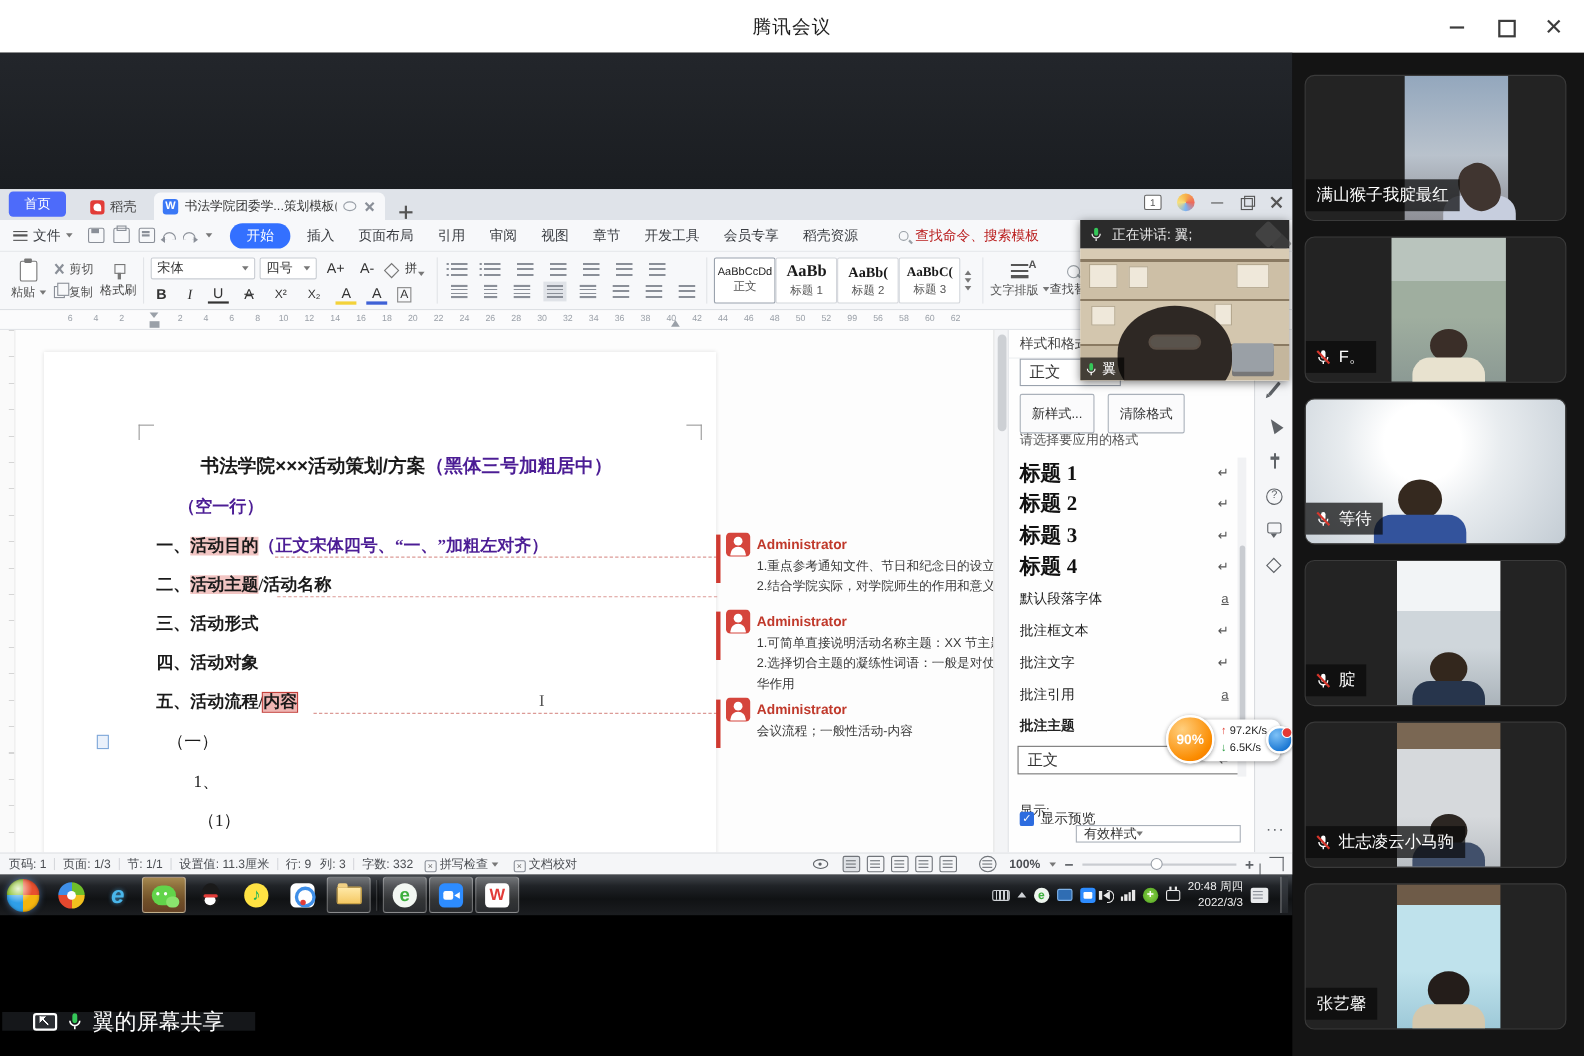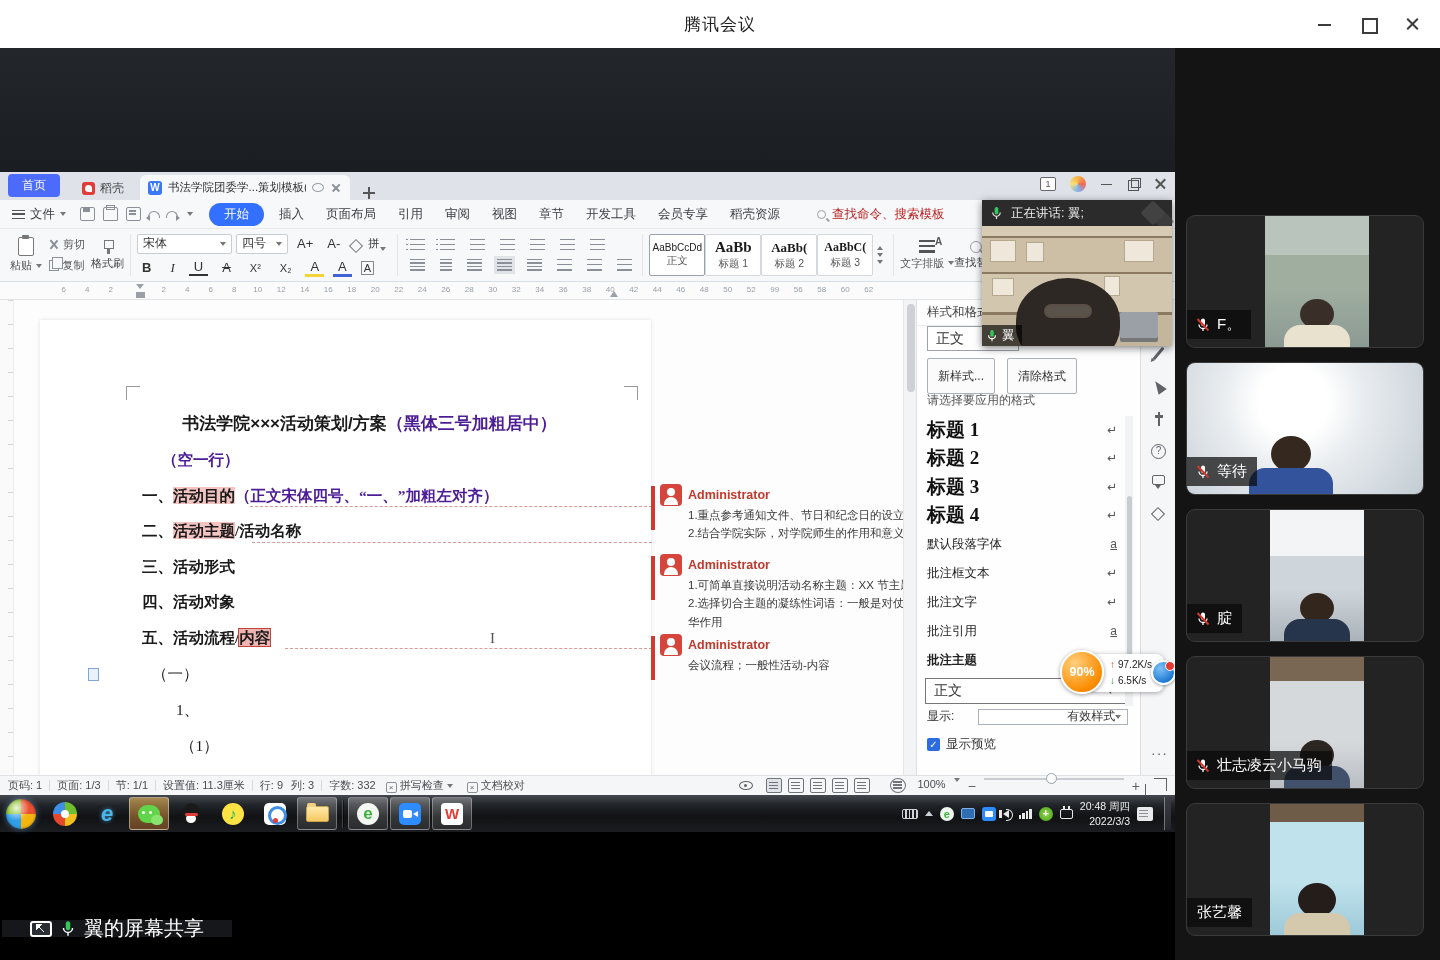--- a/index.html
+++ b/index.html
@@ -142,21 +142,21 @@
   .sp-cur { position:absolute; left:10px; top:26px; width:92px; height:25px; border:1px solid #9aa2ad; background:#fff; font-size:14px; font-family:"Liberation Serif",serif; display:flex; align-items:center; padding:0 8px; }
   .sp-btn { position:absolute; top:58px; height:36px; border:1px solid #aab1ba; background:#fbfbfc; border-radius:2px; font-size:12px; display:flex; align-items:center; padding:0 10px; }
   .sp-prompt { position:absolute; left:10px; top:92px; font-size:12px; color:#555; }
   .sp-row { position:absolute; left:10px; width:190px; display:flex; align-items:center; justify-content:space-between; }
   .sp-big { font-size:19px; font-weight:bold; font-family:"Liberation Serif",serif; color:#111; }
   .sp-sm { font-size:12.5px; color:#222; }
   .sp-mark { font-size:12px; color:#555; }
   .sp-mark.a { text-decoration:underline; }
   .sp-boxed { position:absolute; left:8px; top:378px; width:202px; height:26px; border:1px solid #777; background:#fff; display:flex; align-items:center; justify-content:space-between; padding:0 8px; font-size:14px; font-family:"Liberation Serif",serif; }
   .sp-show { position:absolute; left:10px; top:408px; display:flex; align-items:center; gap:24px; font-size:12px; }
-  .sp-select { width:150px; height:16px; border:1px solid #aab1ba; background:#fff; display:flex; align-items:center; justify-content:flex-end; padding:0 6px; }
+  .sp-select { width:150px; height:16px; border:1px solid #aab1ba; background:#fff; display:flex; align-items:center; justify-content:flex-start; padding:0 6px;margin-top:42px; }
   .sp-check { position:absolute; left:10px; top:436px; display:flex; align-items:center; gap:6px; font-size:12.5px; }
   .cb { width:13px; height:13px; background:#2d6cdf; border-radius:2px; color:#fff; font-size:10px; display:flex; align-items:center; justify-content:center; }
   .sp-scroll { position:absolute; left:208px; top:116px; width:8px; height:290px; background:#f1f2f4; }
   .sp-thumb { position:absolute; left:1.5px; top:80px; width:5px; height:160px; background:#c9ccd1; border-radius:3px; }
 
   .rstrip { position:absolute; left:1140px; top:0; width:35px; height:100%; background:#f5f6f8; border-left:1px solid #dadce0; }
   .rs-ic { position:absolute; left:10px; width:15px; height:15px; color:#5f6368; font-size:14px; text-align:center; line-height:15px; }
   .pencil { width:3px; height:15px; background:#5f6368; transform:rotate(40deg); border-radius:1px; position:relative; left:6px; }
   .pencil::after{content:"";position:absolute;left:-1px;top:15px;border-left:2.5px solid transparent;border-right:2.5px solid transparent;border-top:4px solid #5f6368;}
   .cursor-ic { width:0; height:0; border-left:5px solid transparent; border-right:5px solid transparent; border-bottom:13px solid #5f6368; transform:rotate(-35deg); position:relative; left:3px; }
@@ -169,21 +169,21 @@
 
   .statusbar { position:absolute; left:0; top:603px; width:100%; height:20px; background:#f5f6f8; border-top:1px solid #dfe1e5; display:flex; align-items:center; font-size:11px; color:#4a4d52; padding:0 8px; }
   .st-sep { width:1px; height:11px; background:#d6d8dc; margin:0 7px; }
   .st-it { white-space:nowrap; }
   .xbox { display:inline-flex; width:11px; height:11px; border:1px solid #8a8f98; border-radius:2px; font-size:8px; align-items:center; justify-content:center; color:#666; margin-right:3px; vertical-align:-1px; }
   .eye-ic { width:14px; height:9px; border:1.5px solid #5f6368; border-radius:50%; position:relative; margin:0 10px; }
   .eye-ic::after{content:"";position:absolute;left:4px;top:1.5px;width:3px;height:3px;border-radius:50%;background:#5f6368;}
   .view-ic { width:16px; height:15px; border:1.5px solid #70747a; border-radius:2px; margin:0 3px; position:relative; }
   .view-ic.act { background:#dfe2e6; }
   .view-ic::after{content:"";position:absolute;left:2px;top:2.5px;width:9px;height:1.5px;background:#70747a;box-shadow:0 3px 0 #70747a,0 6px 0 #70747a;}
-  .zoom-wrap { display:flex; align-items:flex-start; gap:8px; margin-left:14px; }
+  .zoom-wrap { display:flex; align-items:center; gap:8px; margin-left:14px;font-weight:bold; }
   .z-track { width:140px; height:2px; background:#c9ccd1; position:relative; }
   .z-knob { position:absolute; left:62px; top:-5px; width:11px; height:11px; border-radius:50%; background:#fff; border:1px solid #9aa0a8; }
   .z-pm { font-size:14px; color:#5f6368; }
   .expand-ic { width:13px; height:13px; border:1.5px solid #5f6368; border-left:none; border-bottom:none; position:relative; margin-left:6px; }
   .expand-ic::after{content:"";position:absolute;left:-9px;top:5px;width:13px;height:13px;border:1.5px solid #5f6368;border-right:none;border-top:none;}
 
   
   .taskbar { position:absolute; left:0; top:747px; width:1175px; height:37px;
     background:linear-gradient(180deg,#45494f 0,#202327 28%,#101214 60%,#1b1d20); display:flex; align-items:center; }
   .orb { width:30px; height:30px; border-radius:50%; margin:0 8px 0 6px; position:relative;
@@ -823,20 +823,31 @@
         <rect x="5" y="1" width="4" height="8" rx="2" fill="#35c759"></rect>
         <path d="M3 7a4 4 0 0 0 8 0" stroke="#fff" stroke-width="1.3" fill="none"></path>
         <line x1="7" y1="11.5" x2="7" y2="14" stroke="#fff" stroke-width="1.3"></line>
       </svg>
       <span class="txt">翼的屏幕共享</span>
     </div>
   </div>
 
   <div class="sidebar">
 
+    <div class="tile" style="top:20px;">
+      <div class="vstrip v1">
+        <div class="fig" style="left:72%;">
+            <div class="head"></div>
+            <div class="bod"></div>
+          </div>
+      </div>
+      <div class="nametag nomic">
+        <span>满山猴子我腚最红</span>
+      </div>
+    </div>
 
     <div class="tile" style="top:167px;">
       <div class="vstrip v2">
         <div class="fig">
             <div class="head"></div>
             <div class="bod"></div>
           </div>
       </div>
       <div class="nametag">
         <svg class="mic-s" width="16" height="16" viewBox="0 0 16 16">

